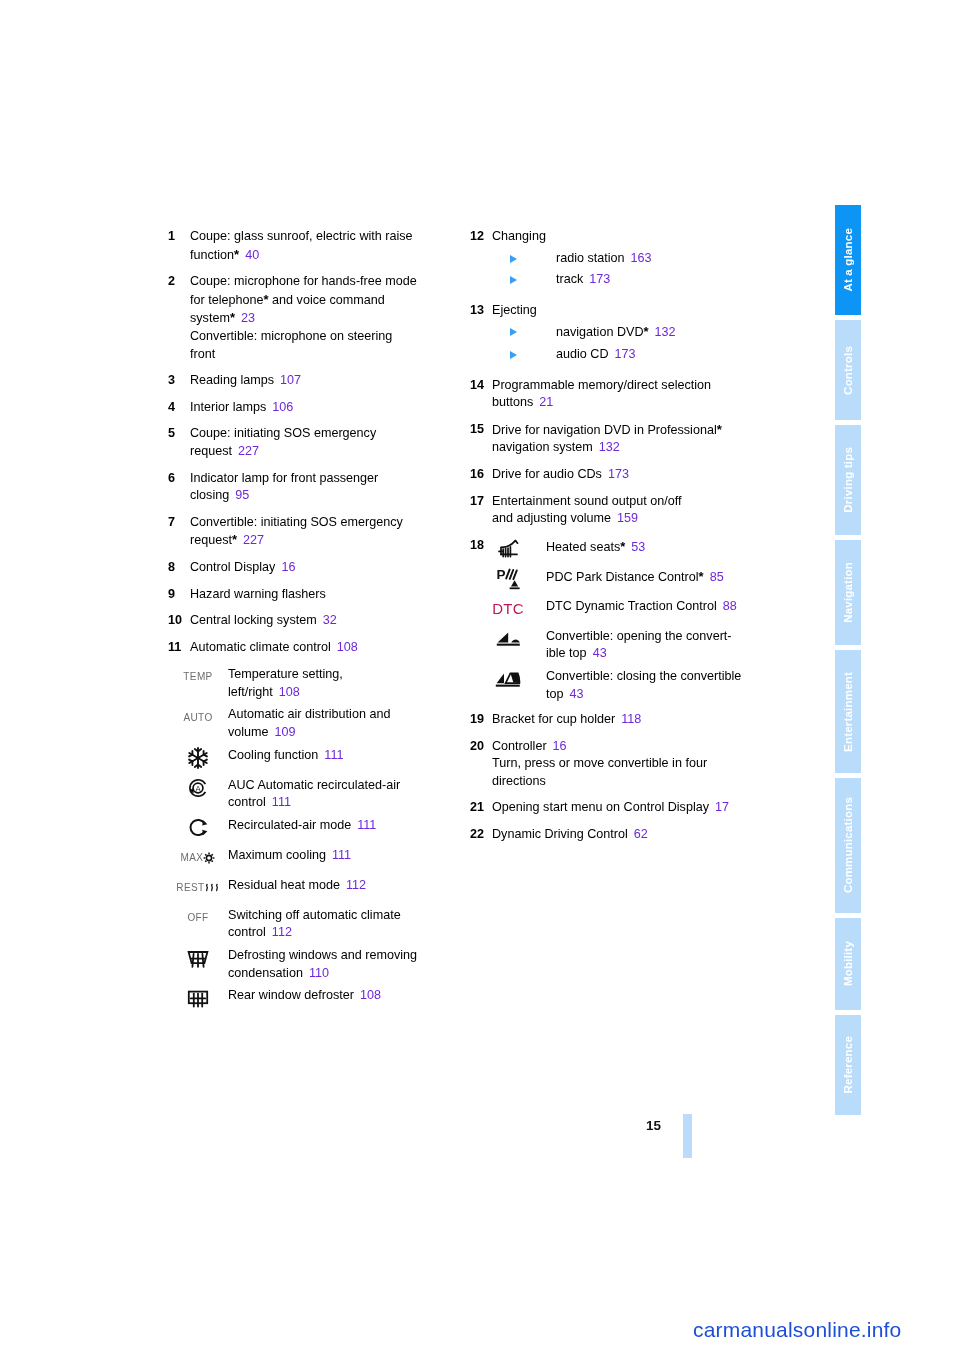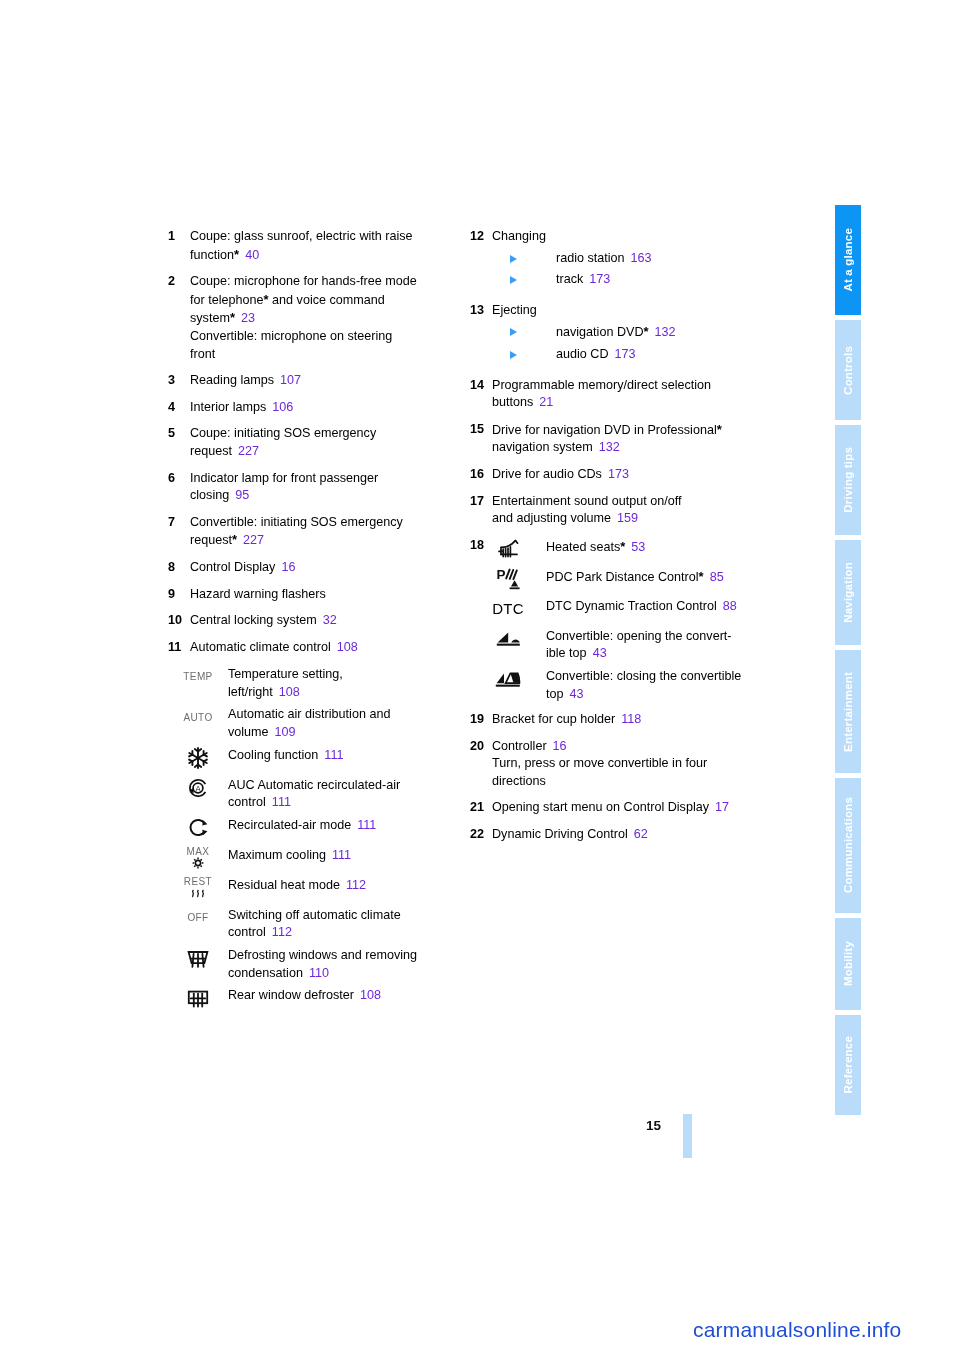--- a/index.html
+++ b/index.html
@@ -131,26 +131,26 @@
     padding-top: 1px;
   }
   .lbl {
     font-size: 10px;
     color: #6d6d6d;
     letter-spacing: 0.4px;
     font-family: "Liberation Sans", sans-serif;
   }
   .lbl-dark {
     font-size: 15px;
-    color: #000000;
+    color: #be185d;
     letter-spacing: 0.2px;
   }
   .stack {
     display: flex;
-    flex-direction: column;
+    flex-direction: row;
     align-items: center;
     line-height: 1.05;
   }
 
   
   .irow18 .ico { flex: 0 0 76px; }
 
   
   .pagenum {
     position: absolute;

